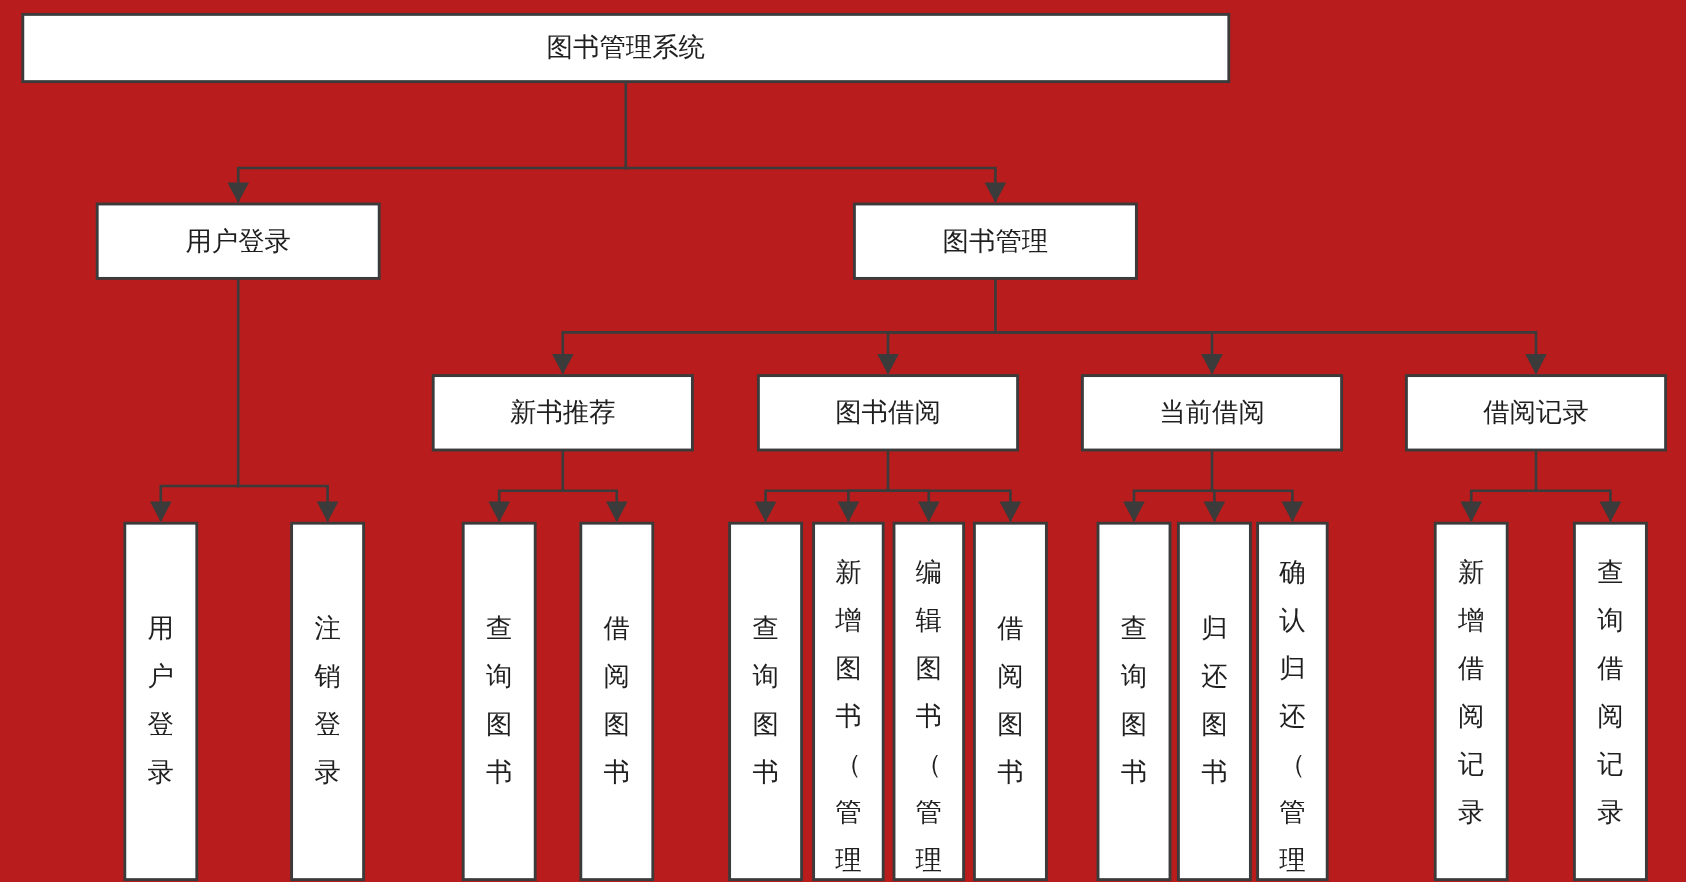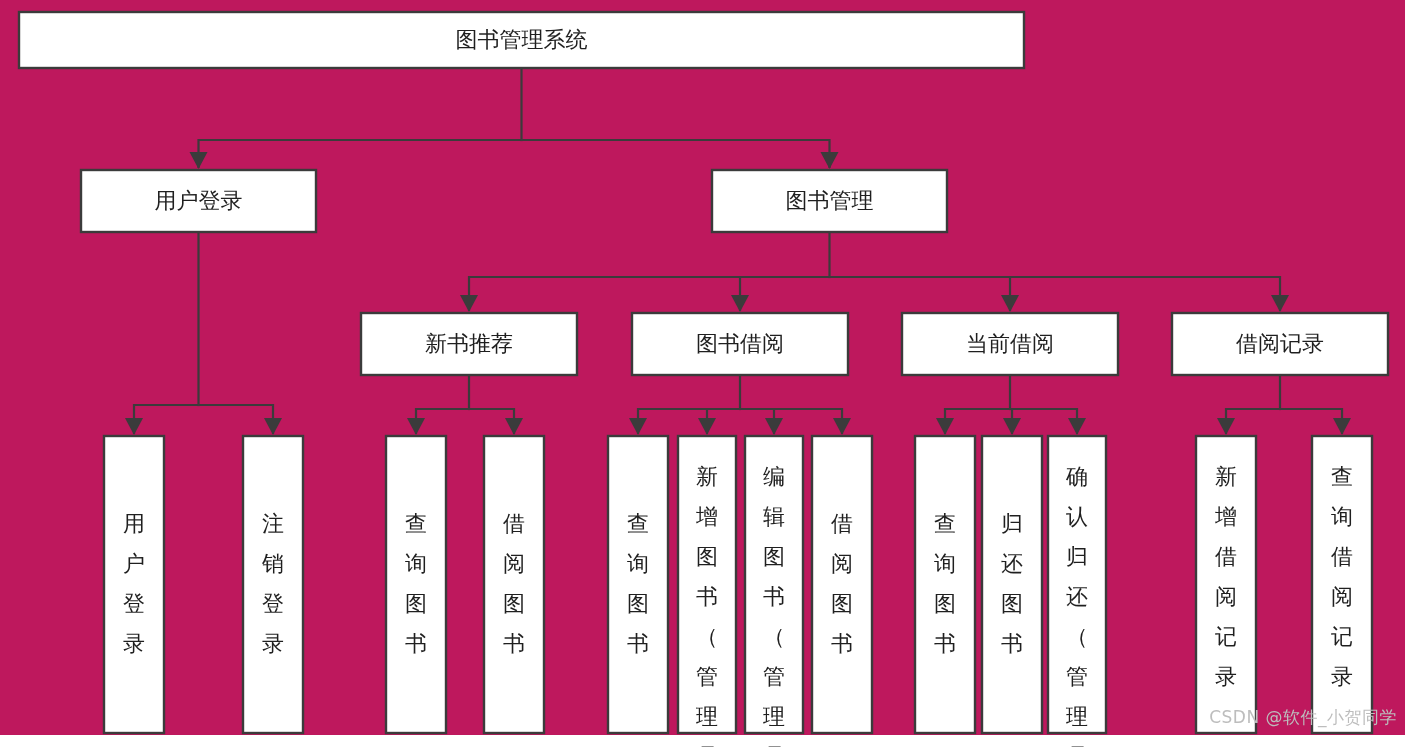--- a/index.html
+++ b/index.html
@@ -10,21 +10,21 @@
   body {
     width: 1405px;
     height: 747px;
     overflow: hidden;
     font-family: "DejaVu Sans", "Liberation Sans", sans-serif;
   }
   #diagram-root {
     position: relative;
     width: 1405px;
     height: 735px;
-    background: #be185d;
+    background: #b91c1c;
   }
   svg.flow {
     position: absolute;
     left: 0;
     top: 0;
     width: 1405px;
     height: 747px;
   }
   .node-box {
     fill: #ffffff;
@@ -196,14 +196,13 @@
           <rect x="1196" y="436" width="60" height="297" class="node-box"></rect>
           <text x="1226" class="leaf-label"><tspan x="1226" y="478">新</tspan><tspan x="1226" y="518">增</tspan><tspan x="1226" y="558">借</tspan><tspan x="1226" y="598">阅</tspan><tspan x="1226" y="638">记</tspan><tspan x="1226" y="678">录</tspan></text>
         </g>
         <g>
           <rect x="1312" y="436" width="60" height="297" class="node-box"></rect>
           <text x="1342" class="leaf-label"><tspan x="1342" y="478">查</tspan><tspan x="1342" y="518">询</tspan><tspan x="1342" y="558">借</tspan><tspan x="1342" y="598">阅</tspan><tspan x="1342" y="638">记</tspan><tspan x="1342" y="678">录</tspan></text>
         </g>
       </g>
   </svg>
 
-  <div class="watermark">CSDN @软件_小贺同学</div>
 </div>
 
 </body></html>

